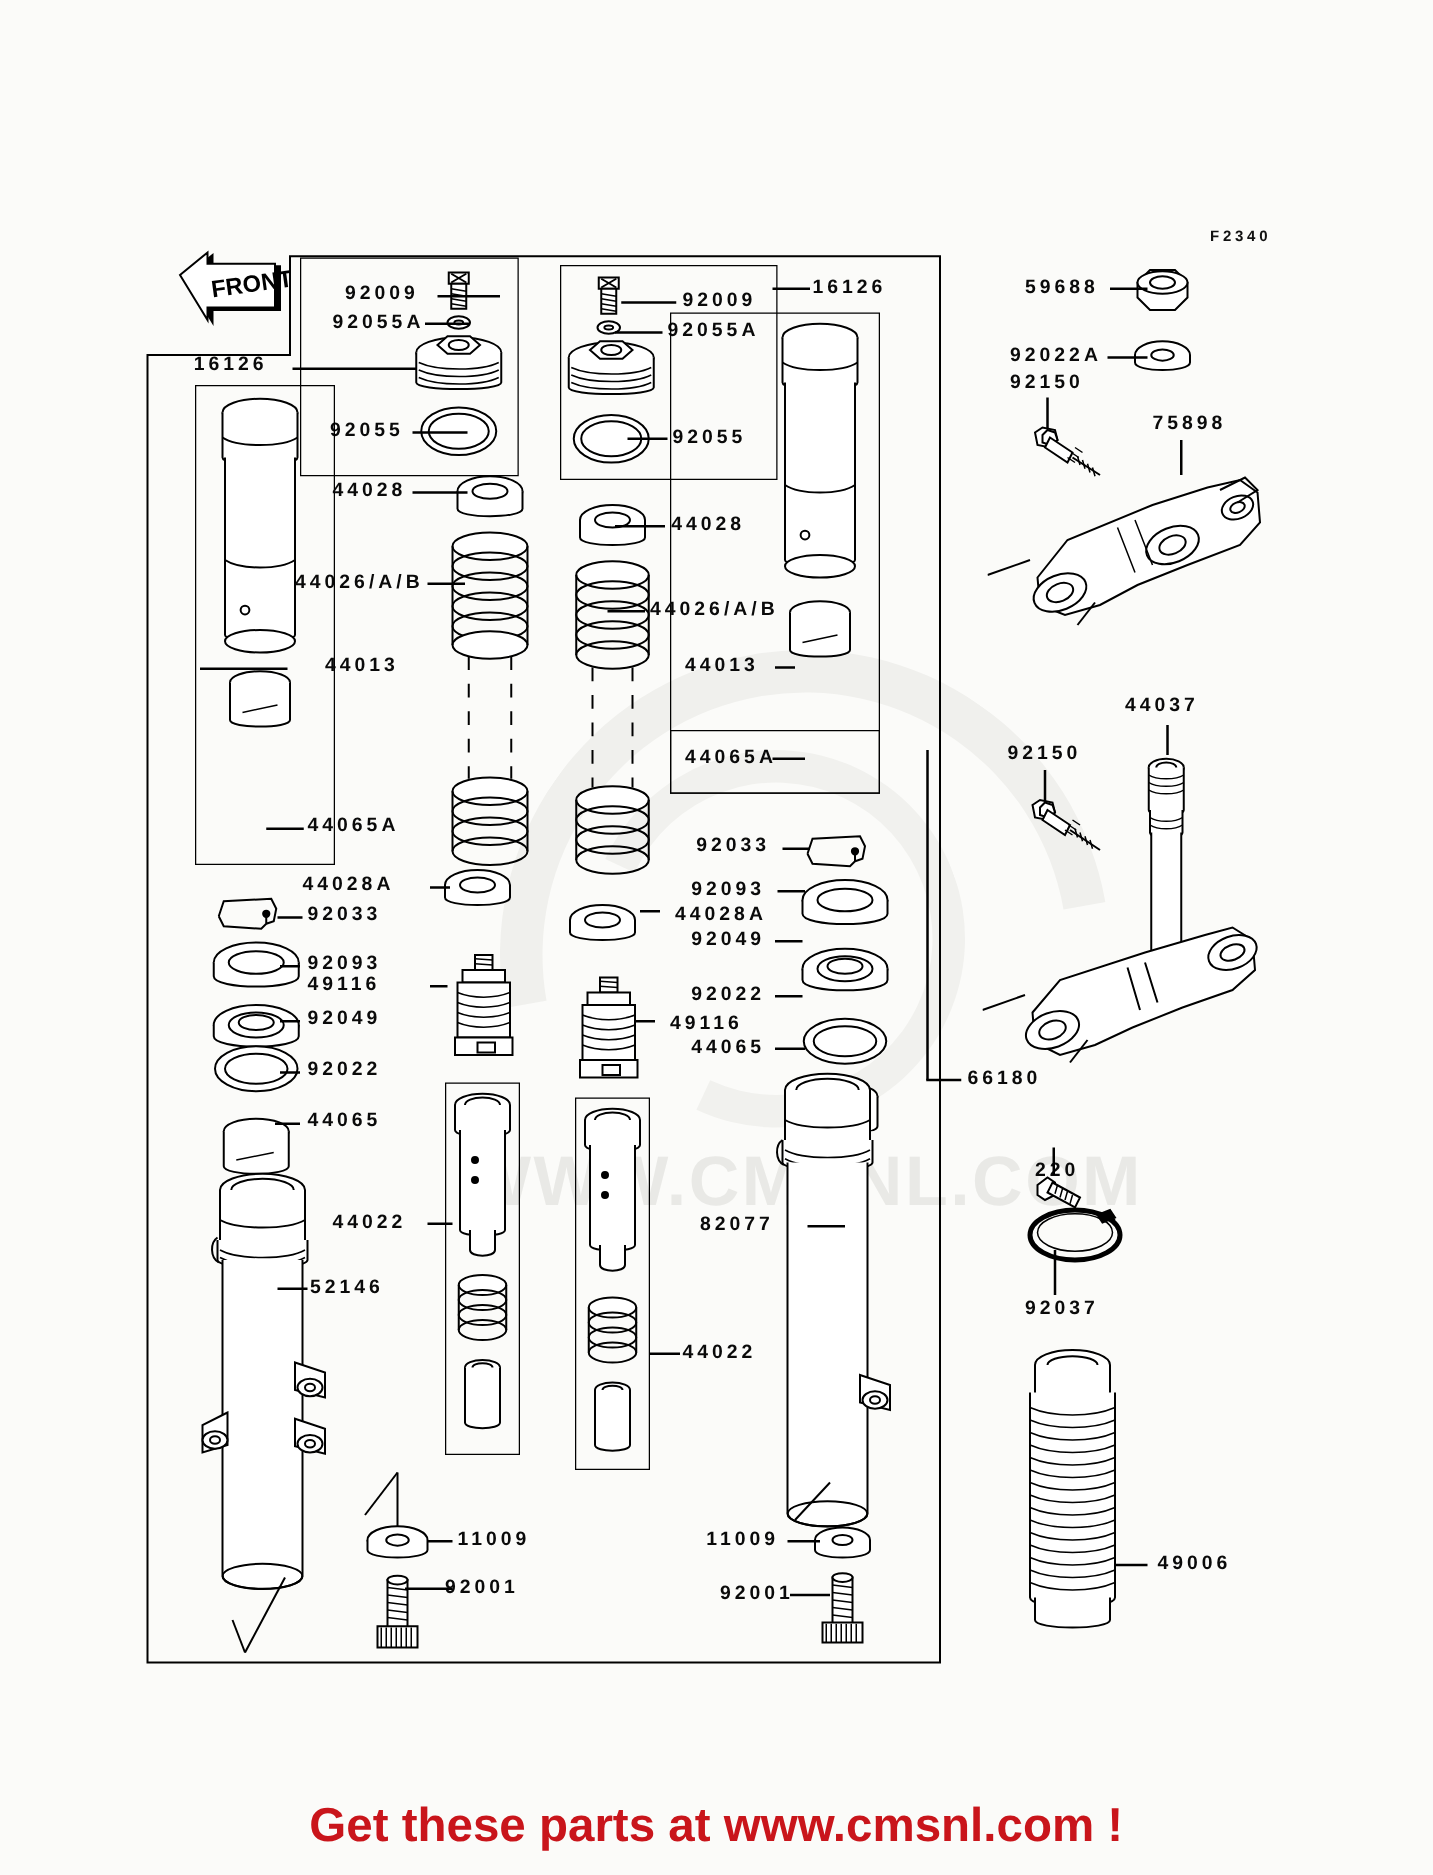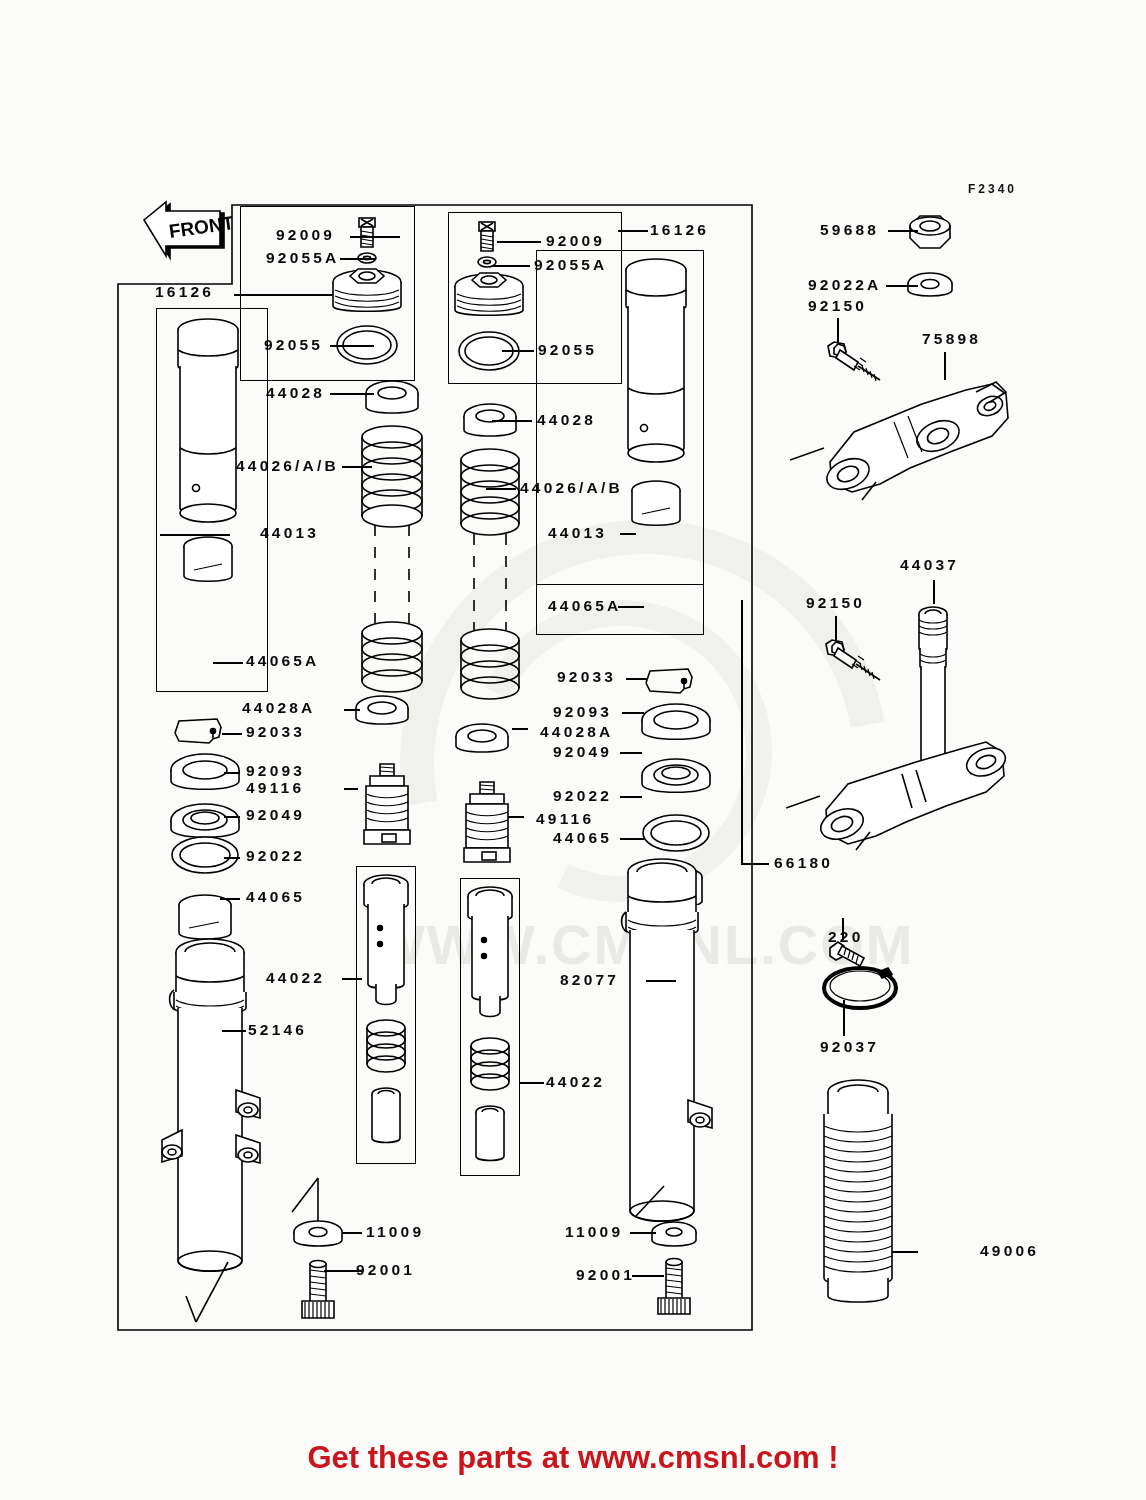--- a/index.html
+++ b/index.html
@@ -1,21 +1,21 @@
 <!DOCTYPE html>
 <html><head>
 <meta charset="utf-8">
 <style>
   html,body{margin:0;padding:0;background:#fbfbf9;}
   body{width:1146px;height:1500px;font-family:"Liberation Sans",sans-serif;position:relative;overflow:hidden;}
   #page{position:relative;width:1146px;height:1500px;background:#fbfbf9;}
 
   .title{position:absolute;left:30px;top:20px;font-size:25px;color:#6d6d6d;letter-spacing:.5px;font-family:"Liberation Sans",sans-serif;}
   .figcode{position:absolute;left:968px;top:182px;font-size:12px;font-weight:bold;color:#111;letter-spacing:3px;font-family:"Liberation Sans",sans-serif;}
-  .tagline{position:absolute;left:0;top:1440px;width:1146px;text-align:center;color:#c9151b;font-size:31px;font-weight:bold;font-family:"Liberation Sans",sans-serif;}
+  .tagline{position:absolute;left:0;top:1440px;width:1146px;text-align:center;color:#c9151b;font-size:38px;font-weight:bold;font-family:"Liberation Sans",sans-serif;}
 
   
   .lbl{position:absolute;font-size:15.5px;font-weight:bold;color:#0a0a0a;letter-spacing:3.2px;white-space:nowrap;font-family:"Liberation Sans",sans-serif;}
 
   
   .ln{position:absolute;background:#000;}
   .lnh{height:1.6px;}
   .lnv{width:1.6px;}
 
   
@@ -634,21 +634,21 @@
       <path d="M18,142 C36,150 68,150 86,142"></path>
       <path d="M18,152 C36,160 68,160 86,152"></path>
       <path d="M18,162 C36,170 68,170 86,162"></path>
       <path d="M18,172 C36,180 68,180 86,172"></path>
       <path d="M18,182 C36,190 68,190 86,182"></path>
       <path d="M18,192 C36,200 68,200 86,192"></path>
     </g>
     <path class="sf" d="M22,204 L22,222 C22,230 82,230 82,222 L82,204"></path>
   </svg>
   <div class="ln lnh" style="left:892px;top:1251px;width:26px;"></div>
-  <div class="lbl" style="left:980px;top:1242px;">49006</div>
+  <div class="lbl" style="left:926px;top:1242px;">49006</div>
 
   <svg style="position:absolute;left:0;top:0;width:1146px;height:1500px;">
     <path class="s" d="M186,1296 L196,1322"></path>
     <path class="s" d="M228,1262 L196,1322"></path>
     <path class="s" d="M636,1216 L664,1186"></path>
   </svg>
 
 </div>
 
 </body></html>

